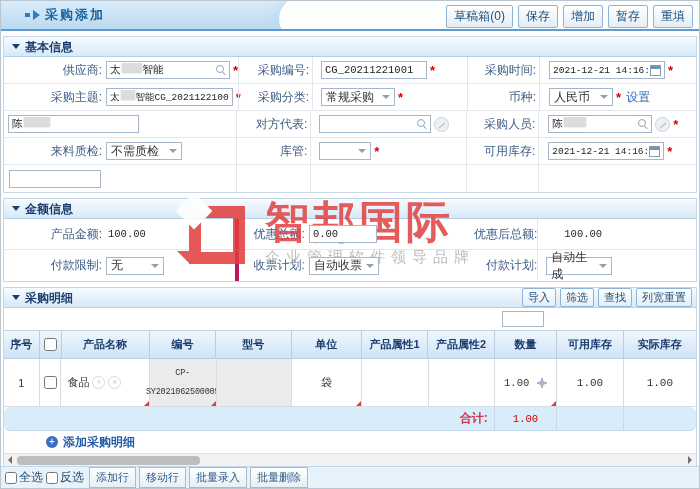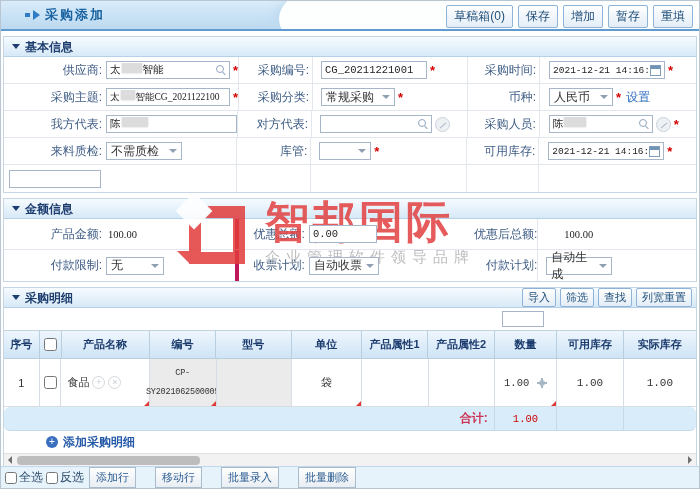--- a/index.html
+++ b/index.html
@@ -28,21 +28,21 @@
   .frow:last-child { border-bottom:none; }
   .c-a  { width:234px; display:flex; align-items:center; }
   .lbl-a { width:98px; text-align:right; color:#3f5d85; flex:0 0 auto; }
   .c-bl { width:75px;  border-left:1px solid #e2e7ee; display:flex; align-items:center; justify-content:flex-end; padding-right:3px; color:#3f5d85; }
   .c-bf { width:157px; border-left:1px solid #e2e7ee; display:flex; align-items:center; padding-left:4px; }
   .c-cl { width:73px;  border-left:1px solid #e2e7ee; display:flex; align-items:center; justify-content:flex-end; padding-right:3px; color:#3f5d85; }
   .c-cf { width:159px; border-left:1px solid #e2e7ee; display:flex; align-items:center; padding-left:5px; }
 
   .ibox { position:relative; z-index:4; display:inline-flex; align-items:center; height:18px; border:1px solid #a6b5c7; background:#fff; padding:0 3px; margin-left:4px; }
   .ibox input { border:none; outline:none; width:100%; height:14px; font-family:"Liberation Mono", monospace; font-size:10.5px; color:#222; background:transparent; }
-  .val { font-family:Liberation Serif, serif; font-size:10.5px; color:#222; white-space:nowrap; overflow:hidden; }
+  .val { font-family:Liberation Mono, monospace; font-size:10.5px; color:#222; white-space:nowrap; overflow:hidden; }
   .redact { display:inline-block; width:20px; height:10px; background:#dcdcdc; box-shadow:0 0 2px #cfcfcf; margin:0 1px; }
 
   .mag { position:relative; width:10px; height:10px; flex:0 0 auto; margin-left:auto; }
   .mag::before { content:''; position:absolute; top:0; left:0; width:6px; height:6px; border:1px solid #8fa6bd; border-radius:50%; }
   .mag::after { content:''; position:absolute; width:4px; height:1px; background:#8fa6bd; transform:rotate(45deg); left:6px; top:8px; }
   .cal { position:relative; width:11px; height:11px; border:1px solid #7f9db9; background:#fff; flex:0 0 auto; margin-left:auto; }
   .cal::before { content:''; position:absolute; top:0; left:0; right:0; height:3px; background:#6f93b5; }
   .assoc { width:15px; height:15px; border-radius:50%; background:#eef1f4; border:1px solid #c9d2da; margin-left:3px; position:relative; flex:0 0 auto; }
   .assoc::before { content:''; position:absolute; left:3px; top:7px; width:8px; height:1px; background:#a9b6c2; transform:rotate(-40deg); }
   .req { color:#d40000; font-weight:bold; margin-left:3px; font-size:13px; }
@@ -103,21 +103,21 @@
   .sc-left,.sc-right { position:absolute; top:0; width:12px; height:12px; display:flex; align-items:center; justify-content:center; cursor:pointer; }
   .sc-left{left:0} .sc-right{right:0}
   .sc-left::before { content:''; border-top:4px solid transparent; border-bottom:4px solid transparent; border-right:4px solid #707070; }
   .sc-right::before { content:''; border-top:4px solid transparent; border-bottom:4px solid transparent; border-left:4px solid #707070; }
   .sc-thumb { position:absolute; left:13px; top:2px; width:183px; height:9px; background:#bdbdbd; border-radius:4px; cursor:grab; }
 
   
   .footer { position:absolute; left:0; right:0; bottom:0; height:22px; background:#e7f3fb; border-top:1px solid #bfd8ec; display:flex; align-items:center; padding-left:4px; gap:3px; }
   .footer label { color:#2c4a6b; display:flex; align-items:center; gap:2px; }
   .footer input[type=checkbox] { width:12px; height:12px; }
-  .ft-btn { border:1px solid #a9bccd; background:linear-gradient(#fefefe,#e9eef3); color:#2b5d91; font-size:11px; padding:2px 6px; margin-left:16px; cursor:pointer; font-family:"Liberation Sans",sans-serif; }
+  .ft-btn { border:1px solid #a9bccd; background:linear-gradient(#fefefe,#e9eef3); color:#2b5d91; font-size:11px; padding:2px 6px; margin-left:0; cursor:pointer; font-family:"Liberation Sans",sans-serif; }
 </style>
 </head>
 <body>
 
 <div class="page">
 
   <div class="titlebar">
     <div class="swoosh"></div>
     <div class="title-left">
       <span class="arrow-bar"></span>
@@ -197,21 +197,20 @@
             <span>人民币</span>
               <span class="chev"></span>
           </span>
           <span class="req">*</span>
           <span class="lnk">设置</span>
         </div>
       </div>
 
       <div class="frow">
         <div class="c-a">
-          <span class="lbl-a">我方代表:</span>
           <span class="ibox" style="width:131px">
             <span class="val"><span>陈</span><span class="redact" style="width:26px"></span></span>
           </span>
         </div>
         <div class="c-bl">
             <span>对方代表:</span>
           </div>
         <div class="c-bf">
           <span class="ibox" style="width:112px">
             <span class="val"></span>

